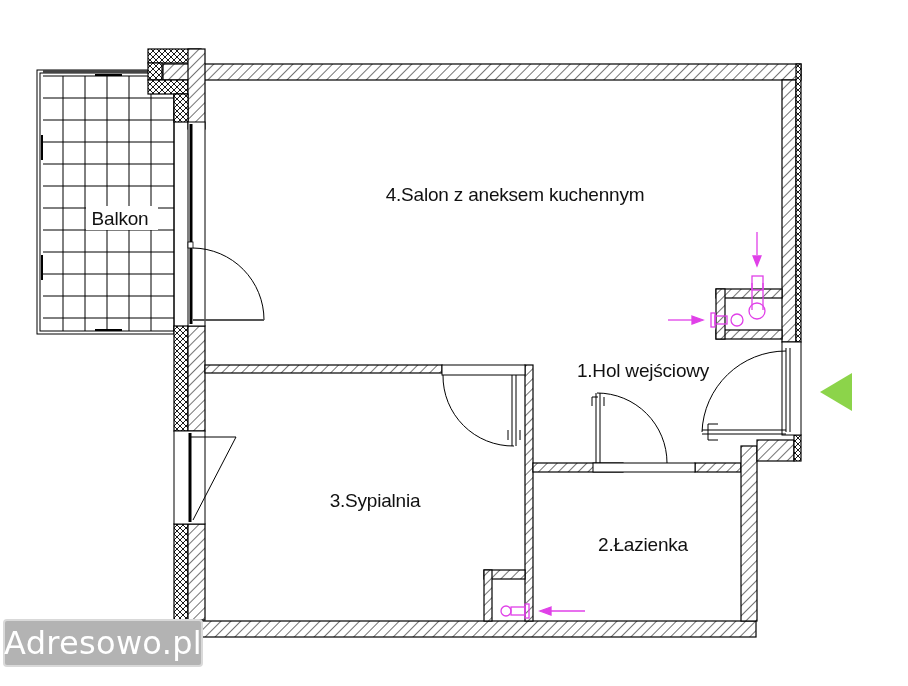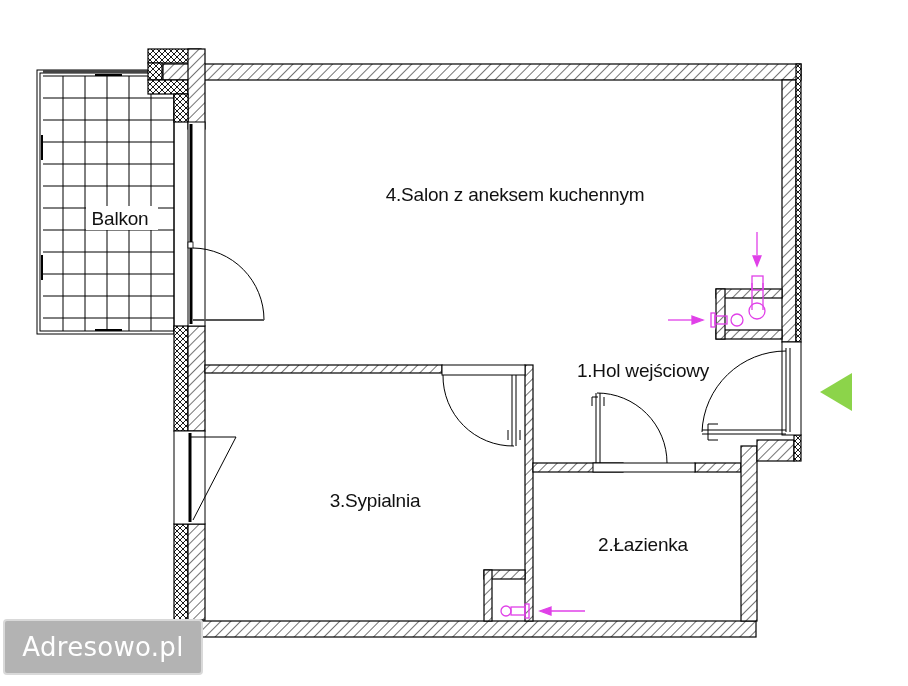--- a/index.html
+++ b/index.html
@@ -1,22 +1,22 @@
 <!DOCTYPE html>
 <html><head>
 <meta charset="utf-8">
 <style>
   html, body { margin: 0; padding: 0; background: #ffffff; }
   body { width: 908px; height: 686px; position: relative; overflow: hidden; font-family: "Liberation Sans", sans-serif; }
   #plan { position: absolute; left: 0; top: 0; width: 908px; height: 686px; }
   .room-label { font-family: "Liberation Sans", sans-serif; font-size: 19px; fill: #111; letter-spacing: -0.2px; }
   .watermark {
-    position: absolute; left: 3px; top: 619px; width: 200px; height: 56px;
+    position: absolute; left: 3px; top: 619px; width: 200px; height: 48px;
     background: #b3b3b3; border: 2px solid #d9d9d9; border-radius: 4px; box-sizing: border-box;
-    color: #ffffff; font-family: "DejaVu Sans", sans-serif; font-size: 26px;
+    color: #ffffff; font-family: "DejaVu Sans", sans-serif; font-size: 32px;
     display: flex; align-items: center; justify-content: center; letter-spacing: 0.3px;
   }
 </style>
 </head>
 <body>
 
 <svg id="plan" viewBox="0 0 908 686" xmlns="http://www.w3.org/2000/svg">
   <defs>
     <pattern id="hatch" patternUnits="userSpaceOnUse" width="7" height="7" patternTransform="rotate(45)">
       <rect width="7" height="7" fill="#fff"></rect>

